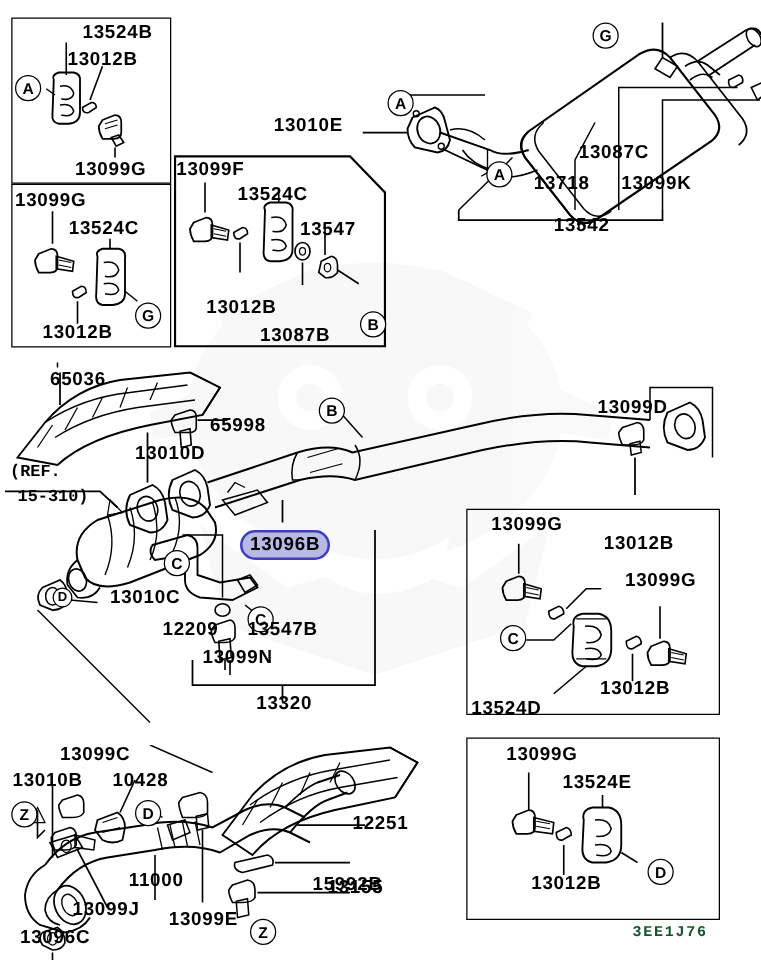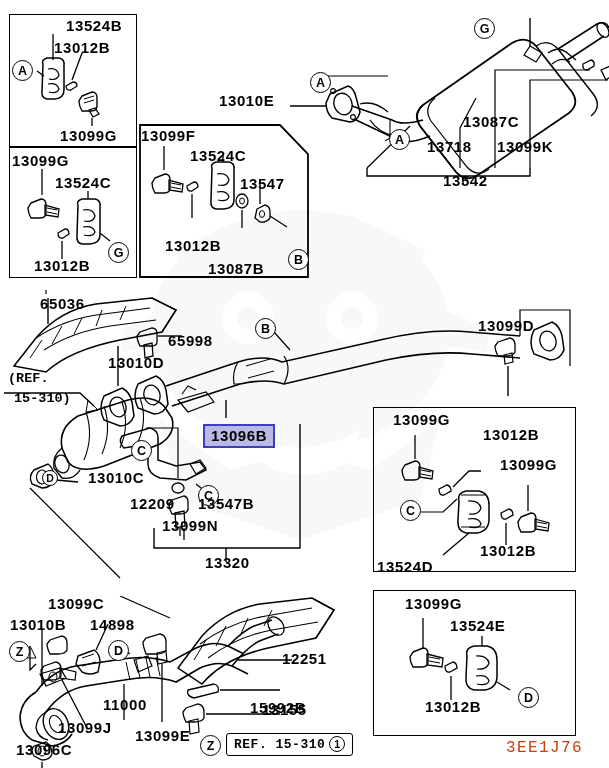--- a/index.html
+++ b/index.html
@@ -68,21 +68,21 @@
     border:1.6px solid #000;
     border-radius:3px;
     padding:2px 7px 3px 7px;
     font-family:"Liberation Mono", monospace;
     font-size:13px;font-weight:700;letter-spacing:.5px;color:#000;
     display:flex;align-items:center;gap:4px;white-space:nowrap;
   }
   .code{
     position:absolute;
     font-family:"Liberation Mono", monospace;
-    font-size:16px;font-weight:400;letter-spacing:1.4px;color:#c2410c;
+    font-size:12px;font-weight:700;letter-spacing:1.4px;color:#14532d;
   }
   svg{display:block;}
   .ln{stroke:#000;fill:none;}
 </style>
 </head>
 <body>
 
 <div id="sheet">
 
   <svg id="watermark" viewBox="0 0 609 768">
@@ -325,21 +325,21 @@
   <div class="lbl" style="left:108px;top:355px;">13010D</div>
   <div class="lbl" style="left:88px;top:470px;">13010C</div>
   <div class="lbl" style="left:478px;top:318px;">13099D</div>
   <div class="lbl mono" style="left:8px;top:372px;">(REF.</div>
   <div class="lbl mono" style="left:14px;top:392px;">15-310)</div>
   <div class="circ" style="left:255px;top:318px;">B</div>
   <div class="circ" style="left:131px;top:440px;">C</div>
   <div class="circ" style="left:198px;top:485px;">C</div>
   <div class="circ small" style="left:42px;top:470px;">D</div>
 
-  <div class="hl" style="left:203px;top:424px;">13096B</div>
+  <div class="hl" style="left:192px;top:424px;border-radius:12px;">13096B</div>
 
   <div class="lbl" style="left:130px;top:496px;">12209</div>
   <div class="lbl" style="left:198px;top:496px;">13547B</div>
   <div class="lbl" style="left:162px;top:518px;">13099N</div>
   <div class="lbl" style="left:205px;top:555px;">13320</div>
 
   <div class="panel" style="left:373px;top:407px;width:203px;height:165px;"></div>
 
   <svg class="abs" style="left:373px;top:407px;" width="203" height="165" viewBox="0 0 203 165">
     <path class="ln" d="M42 28 L42 52" stroke-width="1.3"></path>
@@ -456,31 +456,27 @@
 
     <path class="ln" d="M186 112 L198 108 Q204 109 204 116 L204 122 Q202 126 194 126 L186 126 Q183 120 183 116 Z" fill="#fff" stroke-width="1.3"></path>
     <path class="ln" d="M189 125 L198 123 L199 136 L190 138 Z" fill="#fff" stroke-width="1.2"></path>
     <path class="ln" d="M206 118 L280 118" stroke-width="1.4"></path>
 
     <path class="ln" d="M120 0 L170 22" stroke-width="1.2"></path>
   </svg>
 
   <div class="lbl" style="left:48px;top:596px;">13099C</div>
   <div class="lbl" style="left:10px;top:617px;">13010B</div>
-  <div class="lbl" style="left:90px;top:617px;">14898</div>
+  <div class="lbl" style="left:90px;top:617px;">10428</div>
   <div class="lbl" style="left:103px;top:697px;">11000</div>
   <div class="lbl" style="left:58px;top:720px;">13099J</div>
   <div class="lbl" style="left:135px;top:728px;">13099E</div>
   <div class="lbl" style="left:16px;top:742px;">13096C</div>
   <div class="lbl" style="left:282px;top:651px;">12251</div>
   <div class="lbl" style="left:262px;top:677px;margin-top:25px;">13155</div>
   <div class="lbl" style="left:250px;top:700px;">15992B</div>
   <div class="circ" style="left:9px;top:641px;">Z</div>
   <div class="circ" style="left:108px;top:640px;">D</div>
 
   <div class="circ" style="left:200px;top:735px;">Z</div>
-  <div class="refbox" style="left:226px;top:733px;">
-    <span>REF. 15-310</span>
-    <span class="circ small" style="position:relative;left:0;top:0;">1</span>
-  </div>
   <div class="code" style="left:506px;top:739px;">3EE1J76</div>
 
 </div>
 
 </body></html>

